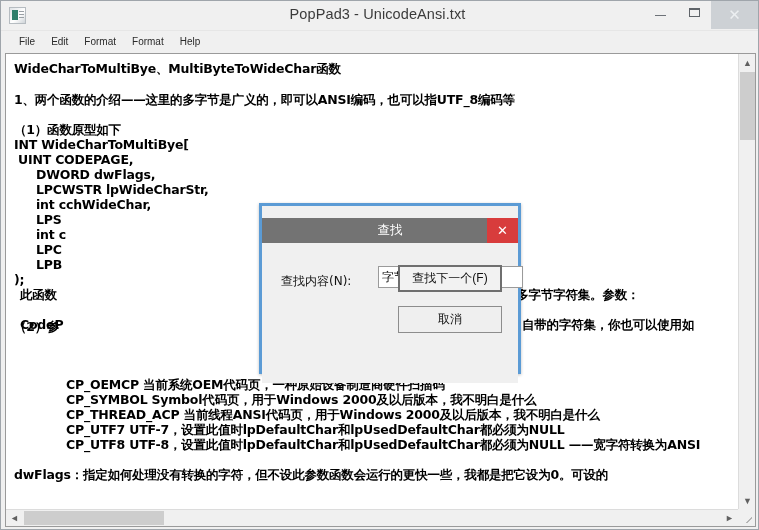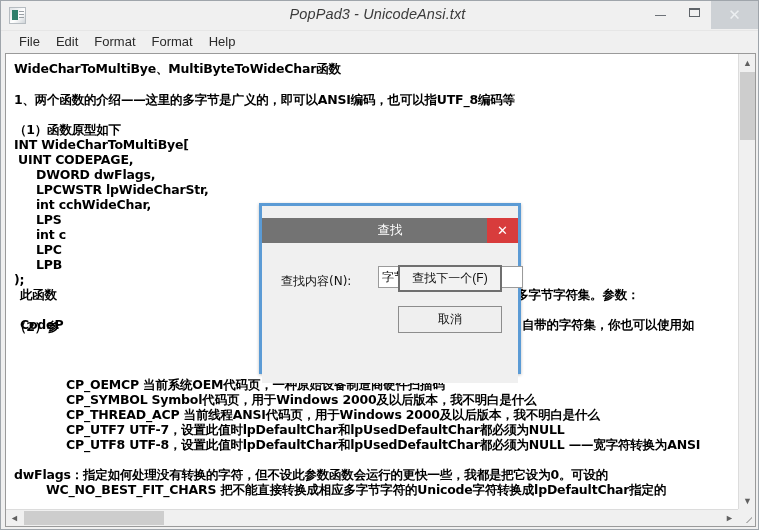--- a/index.html
+++ b/index.html
@@ -60,21 +60,20 @@
     box-shadow: 0 3px 0 #9aa0a5, 0 6px 0 #9aa0a5;
   }
   #window-title {
     position: absolute;
     left: 0; right: 4px; top: 5px;
     text-align: center;
     font-size: 14.5px;
     color: #3b3b3b;
     letter-spacing: 0.1px;
     font-family: "Liberation Sans", sans-serif;
-    font-style: italic;
   }
   .win-btn {
     position: absolute;
     top: 0;
     width: 30px;
     height: 22px;
     background: transparent;
     border: none;
     cursor: default;
   }
@@ -115,21 +114,21 @@
   
   #menu-bar {
     height: 22px;
     flex: 0 0 auto;
     display: flex;
     align-items: center;
     padding-left: 10px;
     background: #f0f0f0;
   }
   .menu-item {
-    font-size: 13px;
+    font-size: 10px;
     color: #2b2b2b;
     padding: 1px 8px 2px 8px;
     cursor: default;
     font-family: "Liberation Sans", sans-serif;
   }
 
   
   #editor-region {
     position: relative;
     flex: 1 1 auto;
@@ -367,21 +366,20 @@
         <div class="txt-line reg" style="left: 8px; top: 219px;">);</div>
         <div class="txt-line reg" style="left: 14px; top: 234px;">此函数</div>
         <div class="txt-line reg" style="left: 8px; top: 249px; margin-top: 17px;">（2）参</div>
         <div class="txt-line reg" style="left: 14px; top: 264px;">CodeP</div>
         <div class="txt-line reg" style="left: 60px; top: 324px;">CP_OEMCP 当前系统OEM代码页，一种原始设备制造商硬件扫描码</div>
         <div class="txt-line reg" style="left: 60px; top: 339px;">CP_SYMBOL Symbol代码页，用于Windows 2000及以后版本，我不明白是什么</div>
         <div class="txt-line reg" style="left: 60px; top: 354px;">CP_THREAD_ACP 当前线程ANSI代码页，用于Windows 2000及以后版本，我不明白是什么</div>
         <div class="txt-line reg" style="left: 60px; top: 369px;">CP_UTF7 UTF-7，设置此值时lpDefaultChar和lpUsedDefaultChar都必须为NULL</div>
         <div class="txt-line reg" style="left: 60px; top: 384px;">CP_UTF8 UTF-8，设置此值时lpDefaultChar和lpUsedDefaultChar都必须为NULL ——宽字符转换为ANSI</div>
         <div class="txt-line reg" style="left: 8px; top: 414px;">dwFlags：指定如何处理没有转换的字符，但不设此参数函数会运行的更快一些，我都是把它设为0。可设的</div>
-        <div class="txt-line reg" style="left: 40px; top: 429px;">WC_NO_BEST_FIT_CHARS 把不能直接转换成相应多字节字符的Unicode字符转换成lpDefaultChar指定的</div>
         <div class="txt-line reg" style="left: 498px; top: 234px;">是多字节字符集。参数：</div>
         <div class="txt-line reg" style="left: 516px; top: 264px;">自带的字符集，你也可以使用如</div>
       </div>
 
     <div id="vscroll">
       <div class="sb-arrow" id="vs-up">▲</div>
       <div id="vs-thumb"></div>
       <div class="sb-arrow" id="vs-down">▼</div>
     </div>
 

